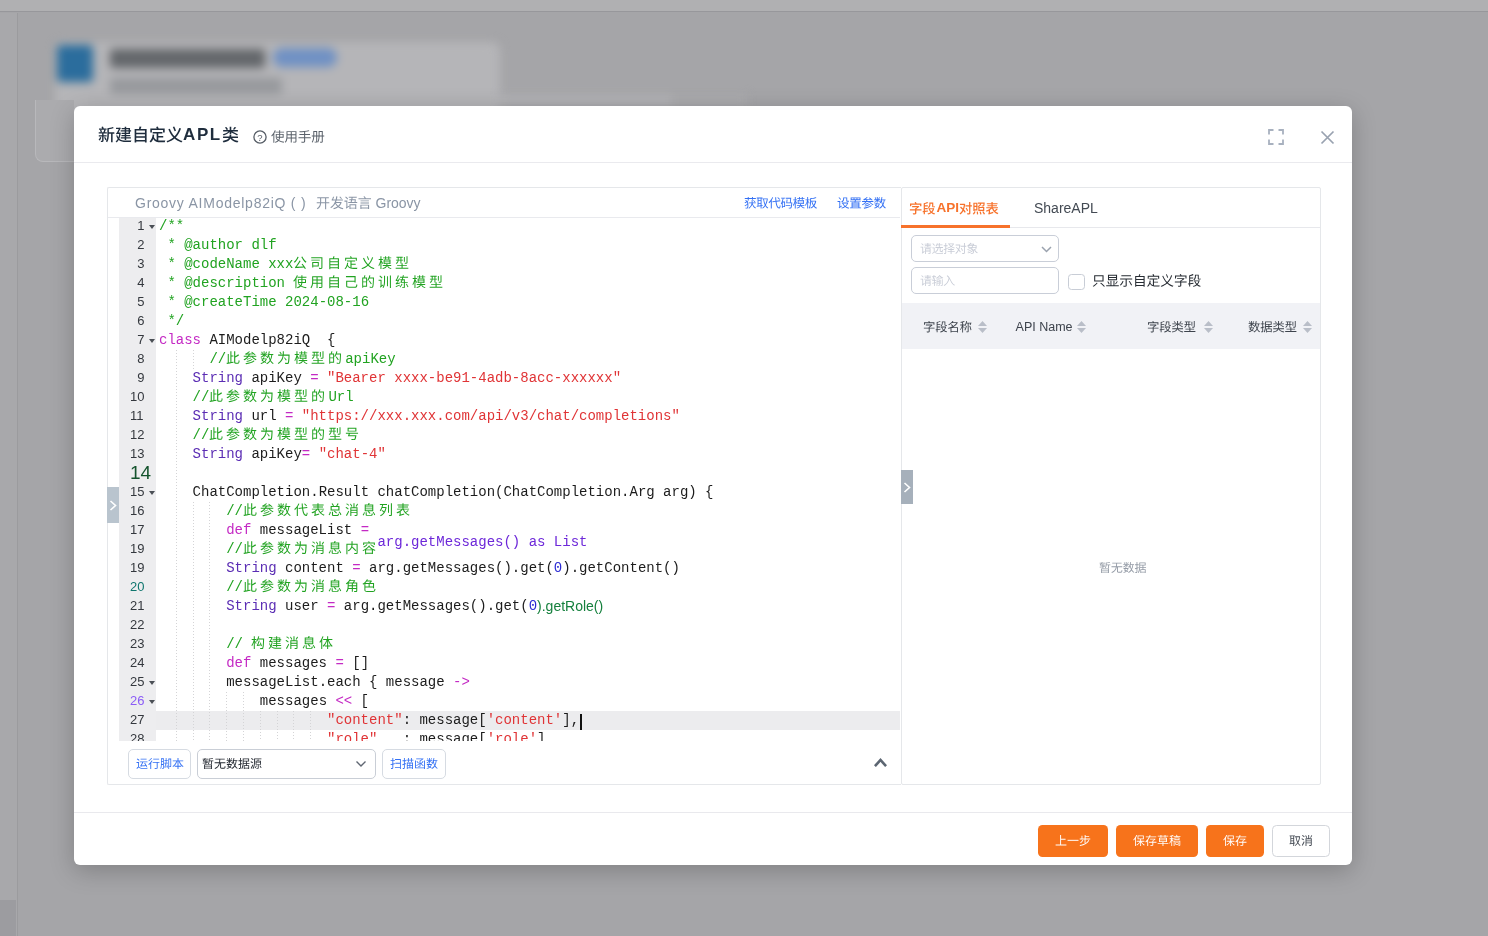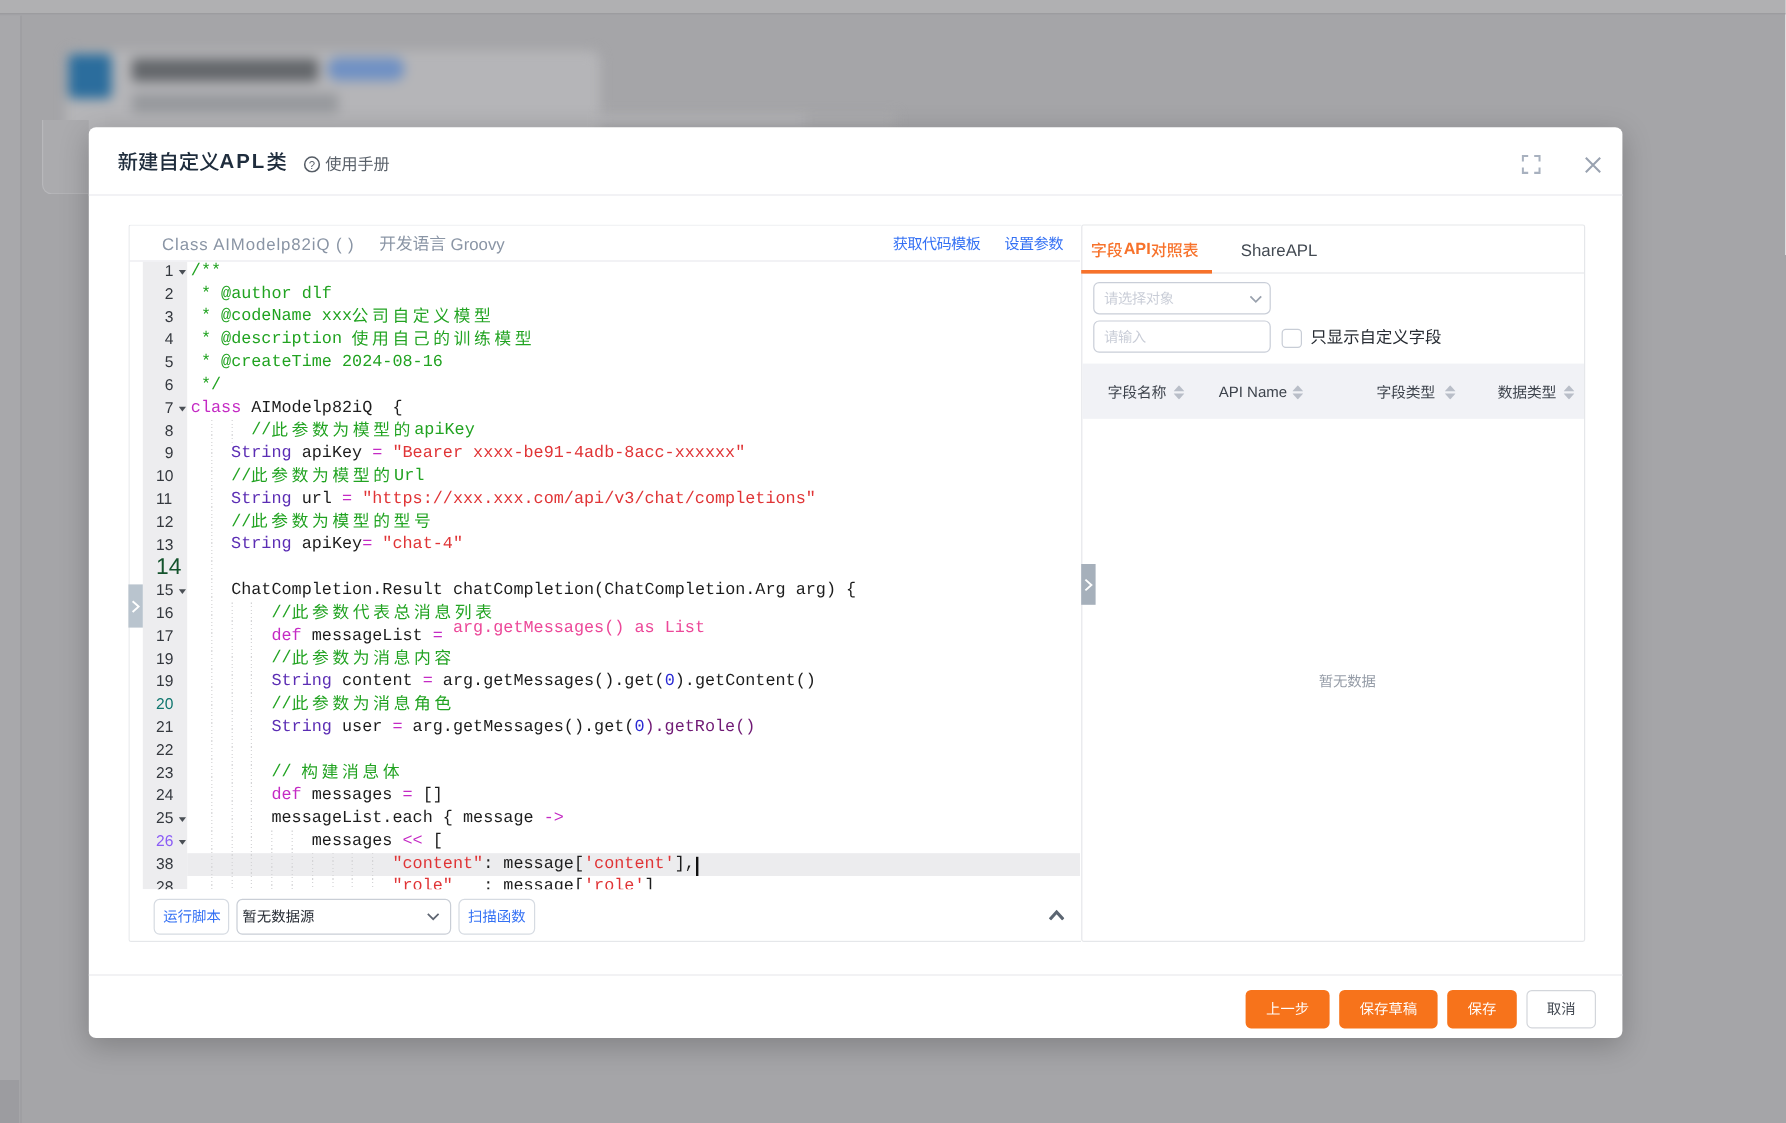--- a/index.html
+++ b/index.html
@@ -143,21 +143,21 @@
       <path d="M1 5.5 V1 H5.5"></path>
       <path d="M10.5 1 H15 V5.5"></path>
       <path d="M15 10.5 V15 H10.5"></path>
       <path d="M5.5 15 H1 V10.5"></path>
     </svg>
     <svg style="position:absolute;left:1320px;top:130px" width="15" height="15" viewBox="0 0 15 15" stroke="#99a2b0" stroke-width="1.7">
       <path d="M1.5 1.5 L13.5 13.5 M13.5 1.5 L1.5 13.5"></path>
     </svg>
     <div style="position:absolute;left:74px;top:162px;width:1278px;height:1px;background:#eaeaee"></div>
     <div style="position:absolute;left:107px;top:187px;width:794px;height:598px;border:1px solid #e5e7ea;border-right:none;border-radius:2px 0 0 2px;background:#fff"></div>
-    <span style="position:absolute;left:135px;top:194.15px;line-height:18px;font-family:'Liberation Sans',sans-serif;font-size:14px;color:#8a95a5;letter-spacing:0.75px;white-space:pre">Class AIModelp82iQ ( )</span>
+    <span style="position:absolute;left:135px;top:194.15px;line-height:18px;font-family:'Liberation Sans',sans-serif;font-size:14px;color:#8a95a5;letter-spacing:0.75px;white-space:pre">Groovy AIModelp82iQ ( )</span>
     <svg style="position:absolute;left:315.5px;top:194px;overflow:visible" width="55.6" height="18.9">
       <g transform="translate(0,14) scale(0.014,-0.014)" fill="#8a95a5">
         <use href="#r5f00" x="0"></use>
         <use href="#r53d1" x="993"></use>
         <use href="#r8bed" x="1986"></use>
         <use href="#r8a00" x="2979"></use>
       </g>
     </svg>
     <span style="position:absolute;left:375.5px;top:194.15px;line-height:18px;font-family:'Liberation Sans',sans-serif;font-size:14px;color:#8a95a5;white-space:pre">Groovy</span>
     <svg style="position:absolute;left:743.8px;top:195.4px;overflow:visible" width="72.9" height="17.01">
@@ -285,21 +285,21 @@
           <use href="#r6d88" x="7286"></use>
           <use href="#r606f" x="8500"></use>
           <use href="#r5217" x="9714"></use>
           <use href="#r8868" x="10929"></use>
         </g>
       </svg>
       <span style="position:absolute;left:51px;top:302.97px;line-height:19px;font-family:'Liberation Mono',monospace;font-size:14px;color:#1c1c1c;white-space:pre">        </span>
       <span style="position:absolute;left:118.211px;top:302.97px;line-height:19px;font-family:'Liberation Mono',monospace;font-size:14px;color:#c42ac4;white-space:pre">def</span>
       <span style="position:absolute;left:143.415px;top:302.97px;line-height:19px;font-family:'Liberation Mono',monospace;font-size:14px;color:#1c1c1c;white-space:pre"> messageList </span>
       <span style="position:absolute;left:252.633px;top:302.97px;line-height:19px;font-family:'Liberation Mono',monospace;font-size:14px;color:#c42ac4;white-space:pre">=</span>
-      <span style="position:absolute;left:261.034px;top:297px;line-height:19px;font-family:'Liberation Mono',monospace;font-size:14px;color:#ec4899;white-space:pre"> arg.getMessages() as List</span>
+      <span style="position:absolute;left:261.034px;top:315px;line-height:19px;font-family:'Liberation Mono',monospace;font-size:14px;color:#6d28d9;white-space:pre"> arg.getMessages() as List</span>
       <span style="position:absolute;left:51px;top:321.97px;line-height:19px;font-family:'Liberation Mono',monospace;font-size:14px;color:#21a321;white-space:pre">        //</span>
       <svg style="position:absolute;left:135.014px;top:321.2px;overflow:visible" width="136" height="18.9">
         <g transform="translate(0,14) scale(0.014,-0.014)" fill="#21a321">
           <use href="#r6b64" x="0"></use>
           <use href="#r53c2" x="1214"></use>
           <use href="#r6570" x="2429"></use>
           <use href="#r4e3a" x="3643"></use>
           <use href="#r6d88" x="4857"></use>
           <use href="#r606f" x="6071"></use>
           <use href="#r5185" x="7286"></use>
@@ -325,21 +325,21 @@
           <use href="#r89d2" x="7286"></use>
           <use href="#r8272" x="8500"></use>
         </g>
       </svg>
       <span style="position:absolute;left:51px;top:378.97px;line-height:19px;font-family:'Liberation Mono',monospace;font-size:14px;color:#1c1c1c;white-space:pre">        </span>
       <span style="position:absolute;left:118.211px;top:378.97px;line-height:19px;font-family:'Liberation Mono',monospace;font-size:14px;color:#5b2db4;white-space:pre">String</span>
       <span style="position:absolute;left:168.619px;top:378.97px;line-height:19px;font-family:'Liberation Mono',monospace;font-size:14px;color:#1c1c1c;white-space:pre"> user </span>
       <span style="position:absolute;left:219.027px;top:378.97px;line-height:19px;font-family:'Liberation Mono',monospace;font-size:14px;color:#c42ac4;white-space:pre">=</span>
       <span style="position:absolute;left:227.429px;top:378.97px;line-height:19px;font-family:'Liberation Mono',monospace;font-size:14px;color:#1c1c1c;white-space:pre"> arg.getMessages().get(</span>
       <span style="position:absolute;left:420.66px;top:378.97px;line-height:19px;font-family:'Liberation Mono',monospace;font-size:14px;color:#2a2ad4;white-space:pre">0</span>
-      <span style="position:absolute;left:429.062px;top:378.97px;line-height:19px;font-family:Liberation Mono, monospace;font-size:14px;color:#701a75;white-space:pre">).getRole()</span>
+      <span style="position:absolute;left:429.062px;top:378.97px;line-height:19px;font-family:Liberation Sans, sans-serif;font-size:14px;color:#15803d;white-space:pre">).getRole()</span>
       <span style="position:absolute;left:51px;top:416.97px;line-height:19px;font-family:'Liberation Mono',monospace;font-size:14px;color:#21a321;white-space:pre">        // </span>
       <svg style="position:absolute;left:143.415px;top:416.2px;overflow:visible" width="85" height="18.9">
         <g transform="translate(0,14) scale(0.014,-0.014)" fill="#21a321">
           <use href="#r6784" x="0"></use>
           <use href="#r5efa" x="1214"></use>
           <use href="#r6d88" x="2429"></use>
           <use href="#r606f" x="3643"></use>
           <use href="#r4f53" x="4857"></use>
         </g>
       </svg>
@@ -382,21 +382,21 @@
       <span style="position:absolute;left:22.04px;top:302.19px;line-height:19px;font-family:'Liberation Sans',sans-serif;font-size:13px;color:#34383e;white-space:pre">17</span>
       <span style="position:absolute;left:22.04px;top:321.19px;line-height:19px;font-family:'Liberation Sans',sans-serif;font-size:13px;color:#34383e;white-space:pre">19</span>
       <span style="position:absolute;left:22.04px;top:340.19px;line-height:19px;font-family:'Liberation Sans',sans-serif;font-size:13px;color:#34383e;white-space:pre">19</span>
       <span style="position:absolute;left:22.04px;top:359.19px;line-height:19px;font-family:'Liberation Sans',sans-serif;font-size:13px;color:#0f766e;white-space:pre">20</span>
       <span style="position:absolute;left:22.04px;top:378.19px;line-height:19px;font-family:'Liberation Sans',sans-serif;font-size:13px;color:#34383e;white-space:pre">21</span>
       <span style="position:absolute;left:22.04px;top:397.19px;line-height:19px;font-family:'Liberation Sans',sans-serif;font-size:13px;color:#34383e;white-space:pre">22</span>
       <span style="position:absolute;left:22.04px;top:416.19px;line-height:19px;font-family:'Liberation Sans',sans-serif;font-size:13px;color:#34383e;white-space:pre">23</span>
       <span style="position:absolute;left:22.04px;top:435.19px;line-height:19px;font-family:'Liberation Sans',sans-serif;font-size:13px;color:#34383e;white-space:pre">24</span>
       <span style="position:absolute;left:22.04px;top:454.19px;line-height:19px;font-family:'Liberation Sans',sans-serif;font-size:13px;color:#34383e;white-space:pre">25</span>
       <span style="position:absolute;left:22.04px;top:473.19px;line-height:19px;font-family:'Liberation Sans',sans-serif;font-size:13px;color:#8b5cf6;white-space:pre">26</span>
-      <span style="position:absolute;left:22.04px;top:492.19px;line-height:19px;font-family:'Liberation Sans',sans-serif;font-size:13px;color:#34383e;white-space:pre">38</span>
+      <span style="position:absolute;left:22.04px;top:492.19px;line-height:19px;font-family:'Liberation Sans',sans-serif;font-size:13px;color:#34383e;white-space:pre">27</span>
       <span style="position:absolute;left:22.04px;top:511.19px;line-height:19px;font-family:'Liberation Sans',sans-serif;font-size:13px;color:#34383e;white-space:pre">28</span>
       <div style="position:absolute;left:40.5px;top:6.5px;width:0;height:0;border-left:3.5px solid transparent;border-right:3.5px solid transparent;border-top:4.5px solid #4a4f55"></div>
       <div style="position:absolute;left:40.5px;top:120.5px;width:0;height:0;border-left:3.5px solid transparent;border-right:3.5px solid transparent;border-top:4.5px solid #4a4f55"></div>
       <div style="position:absolute;left:40.5px;top:272.5px;width:0;height:0;border-left:3.5px solid transparent;border-right:3.5px solid transparent;border-top:4.5px solid #4a4f55"></div>
       <div style="position:absolute;left:40.5px;top:462.5px;width:0;height:0;border-left:3.5px solid transparent;border-right:3.5px solid transparent;border-top:4.5px solid #4a4f55"></div>
       <div style="position:absolute;left:40.5px;top:481.5px;width:0;height:0;border-left:3.5px solid transparent;border-right:3.5px solid transparent;border-top:4.5px solid #4a4f55"></div>
       <div style="position:absolute;left:67.8px;top:132px;width:1px;height:391px;background-image:repeating-linear-gradient(to bottom,#d4d4d6 0,#d4d4d6 1px,transparent 1px,transparent 3px)"></div>
       <div style="position:absolute;left:84.6px;top:132px;width:1px;height:19px;background-image:repeating-linear-gradient(to bottom,#d4d4d6 0,#d4d4d6 1px,transparent 1px,transparent 3px)"></div>
       <div style="position:absolute;left:84.6px;top:284px;width:1px;height:239px;background-image:repeating-linear-gradient(to bottom,#d4d4d6 0,#d4d4d6 1px,transparent 1px,transparent 3px)"></div>
       <div style="position:absolute;left:101.4px;top:284px;width:1px;height:239px;background-image:repeating-linear-gradient(to bottom,#d4d4d6 0,#d4d4d6 1px,transparent 1px,transparent 3px)"></div>

